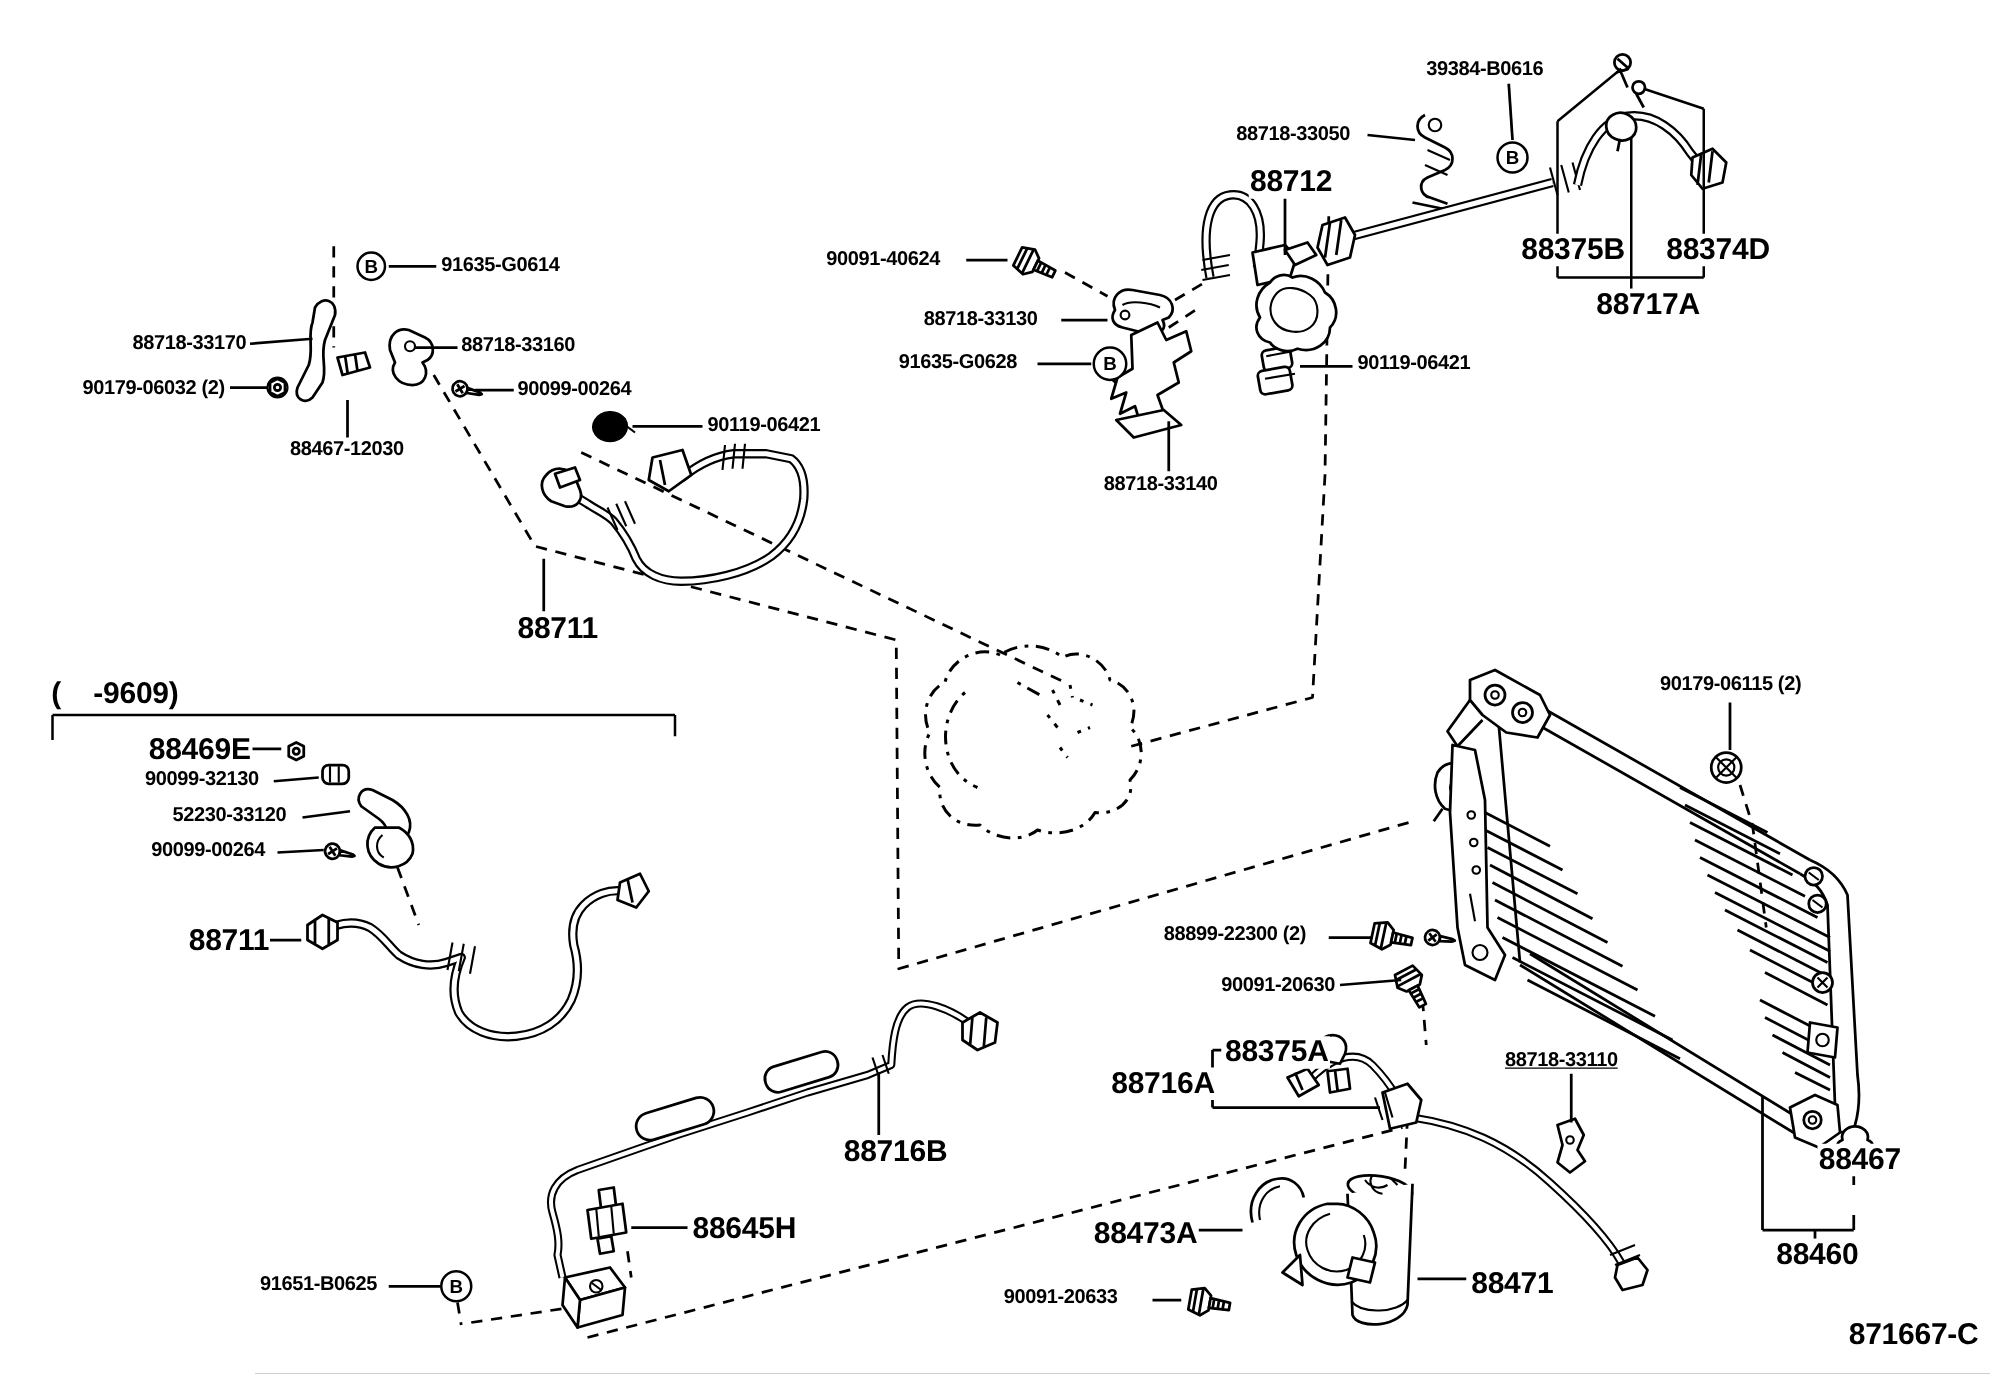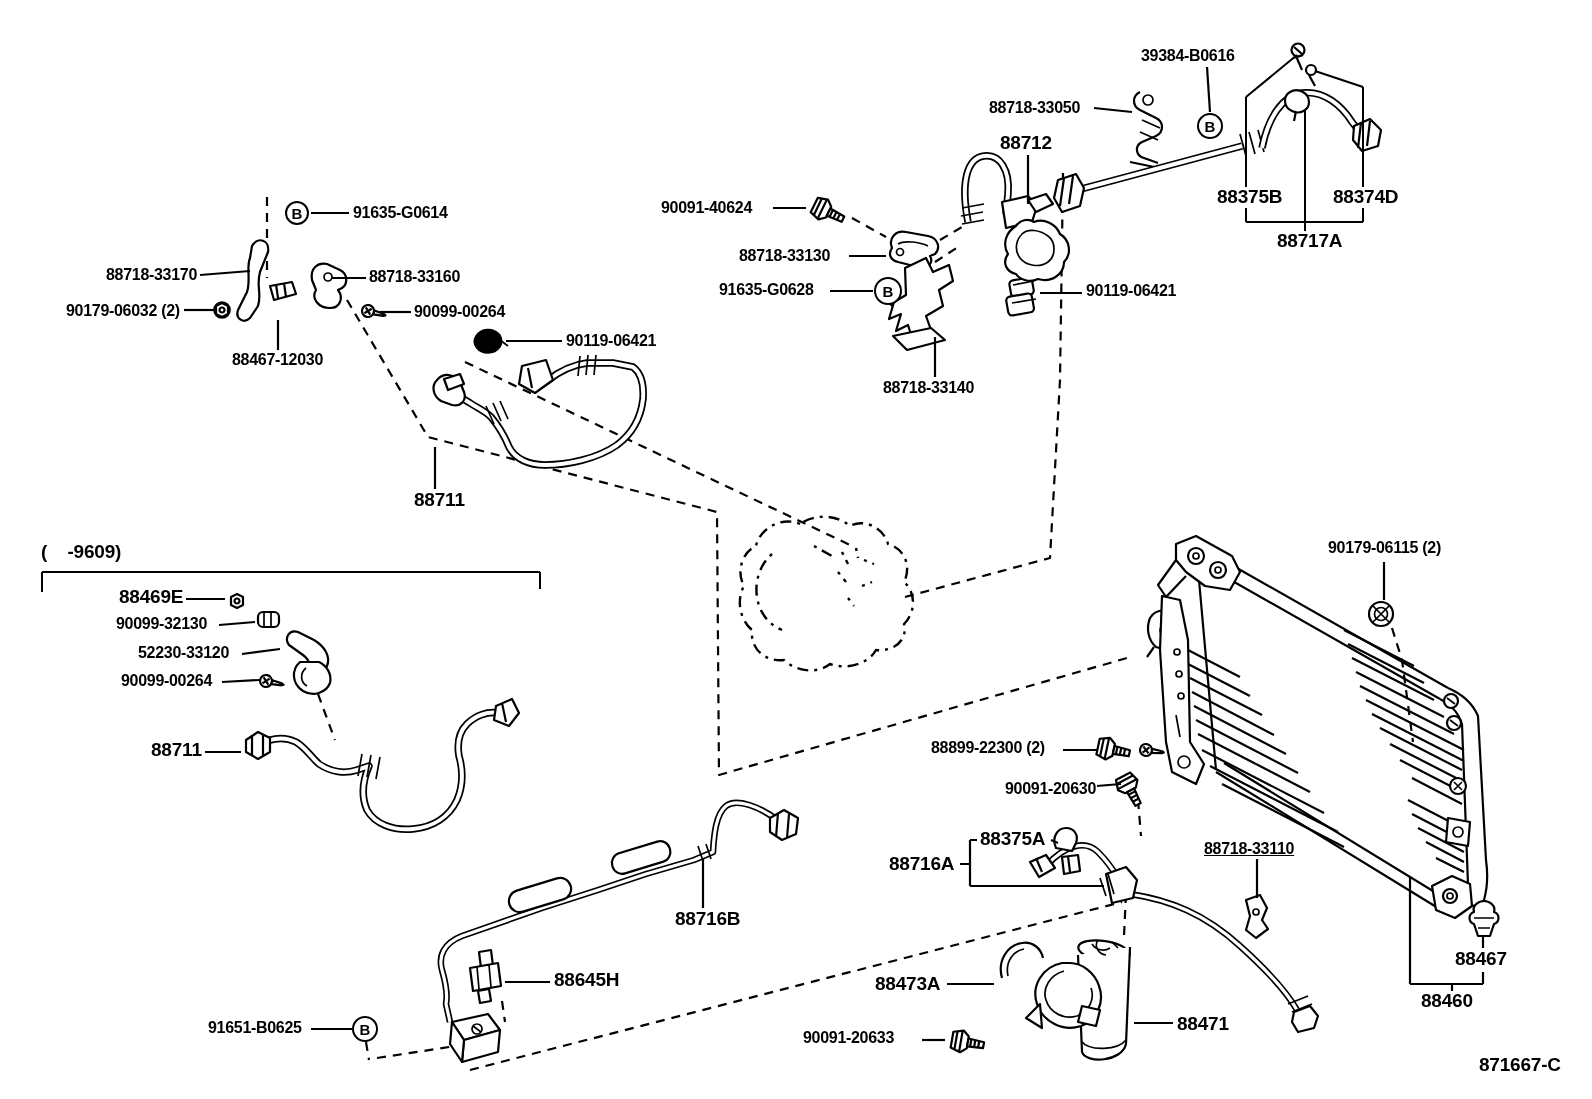--- a/index.html
+++ b/index.html
@@ -12,21 +12,21 @@
   svg.art .dash{stroke-width:2.2;stroke-dasharray:9 7;}
   svg.art .dashdot{stroke-width:2.4;stroke-dasharray:3 6 11 6;}
   svg.art .tubeO{stroke-width:7.5;}
   svg.art .tubeI{stroke:#fff;stroke-width:4;}
   svg.art .pipeO{stroke-width:6.5;}
   svg.art .pipeI{stroke:#fff;stroke-width:3.2;}
   svg.art .fw{fill:#fff;}
   svg.art .fb{fill:#000;stroke-width:1.5;}
   .lbl{position:absolute;z-index:3;color:#000;background:#fff;font-weight:bold;
        font-size:16px;letter-spacing:-0.3px;line-height:1.1;white-space:pre;padding:0 1px;}
-  .lblL{font-size:19px;letter-spacing:-0.2px;}
+  .lblL{font-size:24px;letter-spacing:-0.2px;}
   .bcirc{position:absolute;z-index:3;box-sizing:border-box;border:2.6px solid #000;border-radius:50%;
          background:#fff;color:#000;display:flex;align-items:center;justify-content:center;
          font-weight:bold;font-size:15px;}
 </style>
 </head>
 <body>
 
 <div class="canvas">
 
 <svg class="art" width="1592" height="1099" viewBox="0 0 1592 1099">
@@ -351,25 +351,25 @@
 <div class="lbl lblL" style="left:1276px;top:231px;">88717A</div>
 <div class="lbl" style="left:1085px;top:282px;">90119-06421</div>
 <div class="lbl lblL" style="left:40px;top:542px;">(    -9609)</div>
 <div class="lbl lblL" style="left:118px;top:587px;">88469E</div>
 <div class="lbl" style="left:115px;top:615px;text-align:center;">90099-32130</div>
 <div class="lbl" style="left:137px;top:644px;">52230-33120</div>
 <div class="lbl" style="left:120px;top:672px;">90099-00264</div>
 <div class="lbl lblL" style="left:150px;top:740px;">88711</div>
 <div class="lbl" style="left:1327px;top:539px;">90179-06115 (2)</div>
 <div class="lbl" style="left:930px;top:739px;">88899-22300 (2)</div>
-<div class="lbl" style="left:1004px;top:780px;">90091-20630</div>
+<div class="lbl" style="left:976px;top:780px;">90091-20630</div>
 <div class="lbl lblL" style="left:979px;top:829px;">88375A</div>
 <div class="lbl lblL" style="left:888px;top:854px;">88716A</div>
 <div class="lbl" style="left:1203px;top:840px;text-decoration:underline;">88718-33110</div>
-<div class="lbl lblL" style="left:1454px;top:949px;">88467</div>
+<div class="lbl lblL" style="left:1454px;top:915px;">88467</div>
 <div class="lbl lblL" style="left:1420px;top:991px;">88460</div>
 <div class="lbl lblL" style="left:674px;top:909px;">88716B</div>
 <div class="lbl lblL" style="left:553px;top:970px;">88645H</div>
 <div class="lbl" style="left:207px;top:1019px;">91651-B0625</div>
 <div class="lbl lblL" style="left:874px;top:974px;">88473A</div>
 <div class="lbl" style="left:802px;top:1029px;">90091-20633</div>
 <div class="lbl lblL" style="left:1176px;top:1014px;">88471</div>
 <div class="lbl lblL" style="left:1478px;top:1055px;">871667-C</div>
 
 </div>

